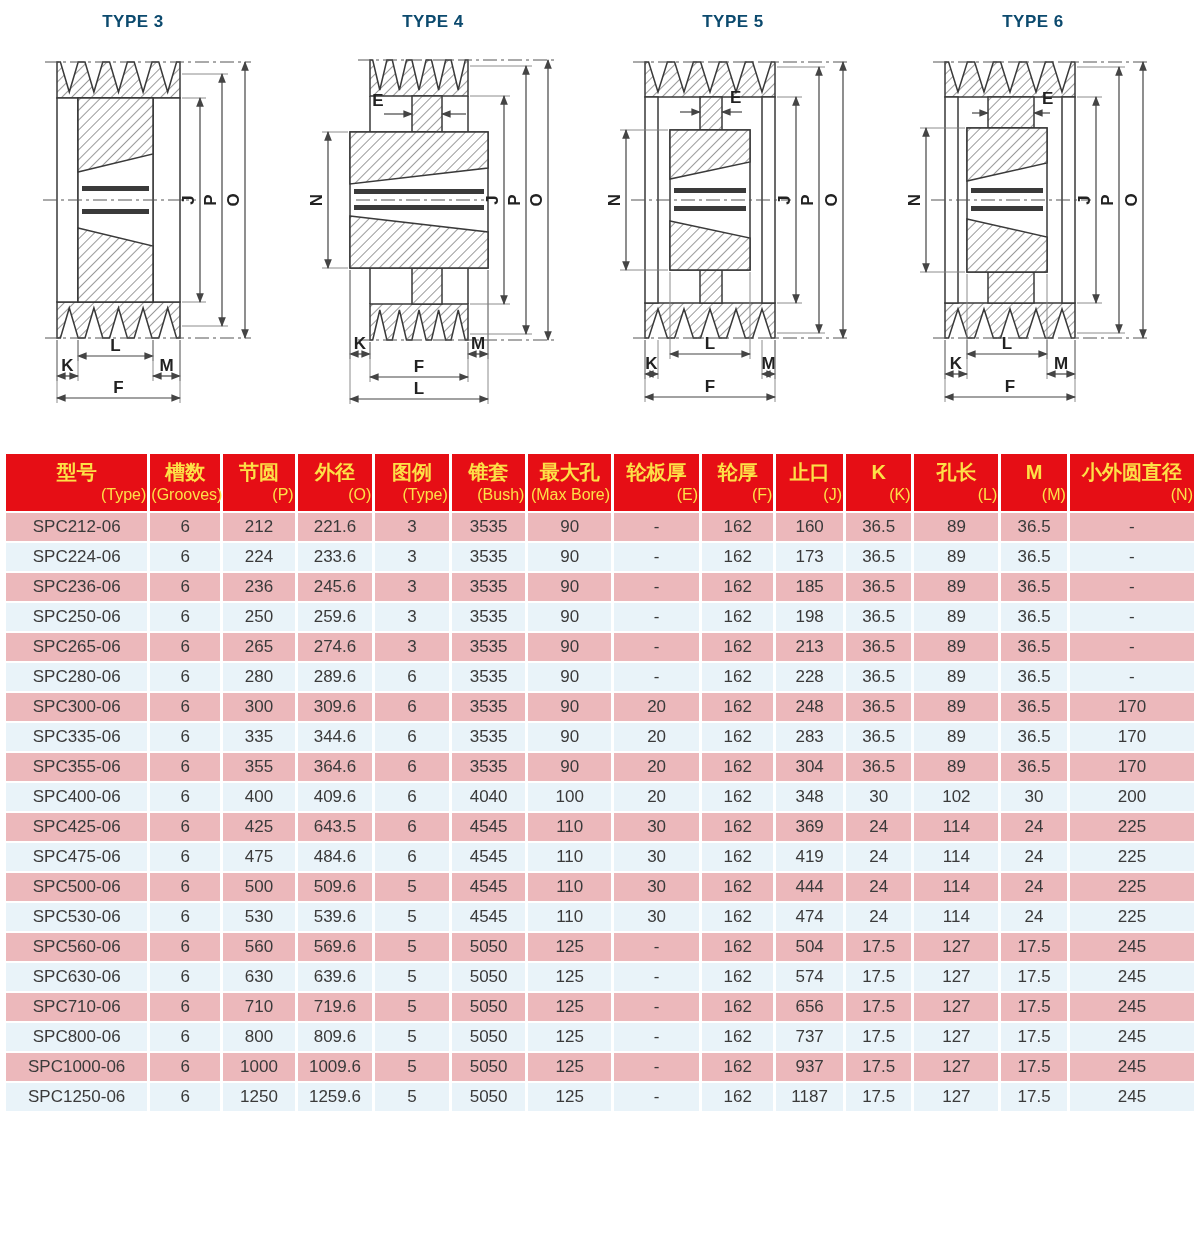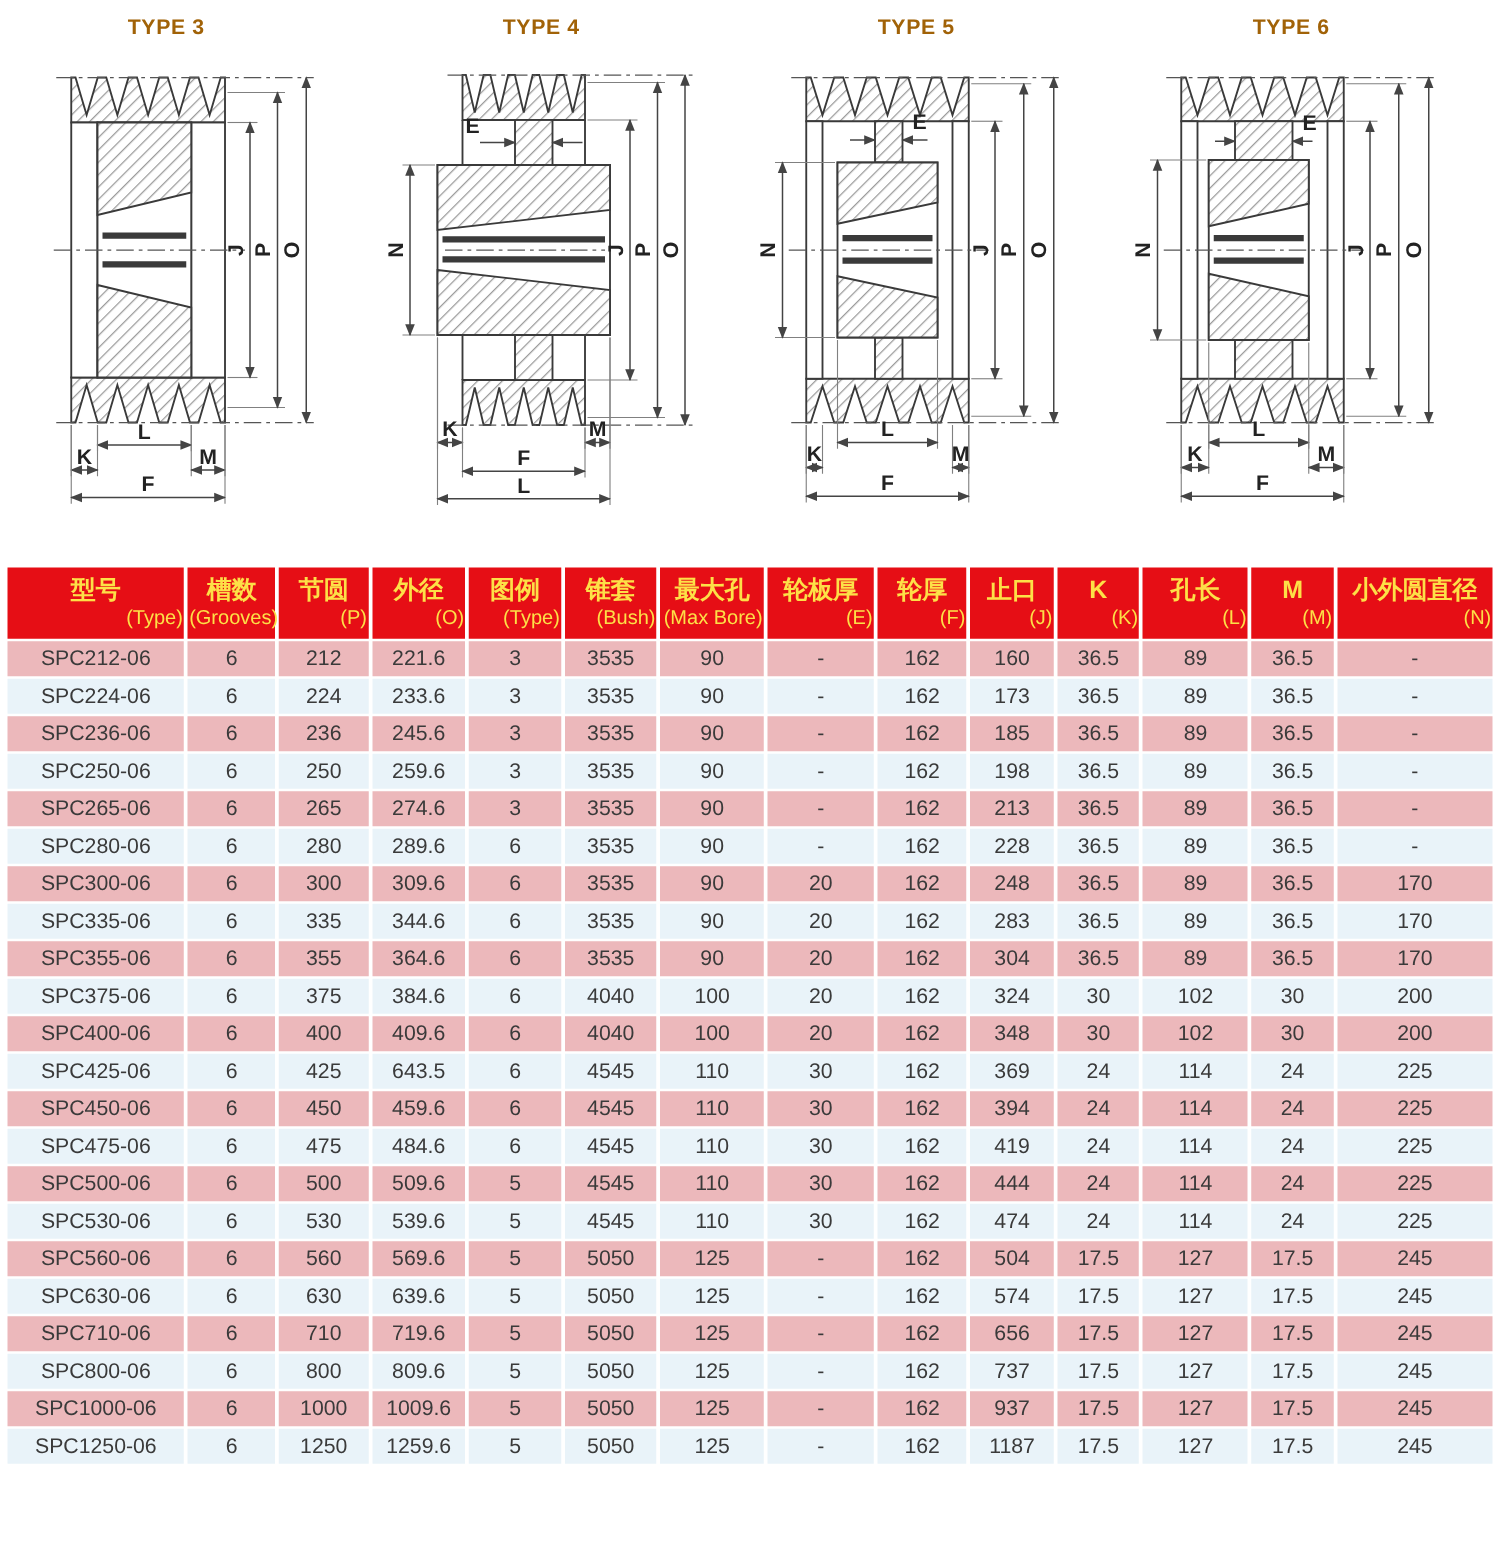--- a/index.html
+++ b/index.html
@@ -5,21 +5,21 @@
   html,body{margin:0;padding:0;}
   body{
     width:1200px;height:1240px;overflow:hidden;background:#ffffff;
     font-family:"Liberation Sans",sans-serif;
   }
   
   .diagrams{display:flex;height:446px;}
   figure.diagram{margin:0;width:300px;height:446px;position:relative;}
   figure.diagram figcaption{
     position:absolute;top:12px;left:0;width:266px;text-align:center;
-    font-size:17px;font-weight:bold;color:#a16207;letter-spacing:.5px;
+    font-size:17px;font-weight:bold;color:#0c4a6e;letter-spacing:.5px;
   }
   figure.diagram svg{position:absolute;left:0;top:0;width:300px;height:446px;}
   svg .shape{stroke:#3a3a3a;stroke-width:1.5;}
   svg .dim{stroke:#444;stroke-width:1.2;fill:none;}
   svg .ext{stroke:#808080;stroke-width:.9;}
   svg .cl{stroke:#555;stroke-width:1;stroke-dasharray:14 4 3 4;fill:none;}
   svg .dlab{font:600 17px "Liberation Sans",sans-serif;fill:#222;}
   
   .table-wrap{margin:6px 3px 0 3px;}
   table.spec-table{
@@ -499,36 +499,20 @@
           <td>90</td>
           <td>20</td>
           <td>162</td>
           <td>304</td>
           <td>36.5</td>
           <td>89</td>
           <td>36.5</td>
           <td>170</td>
         </tr>
         <tr>
-          <td>SPC375-06</td>
-          <td>6</td>
-          <td>375</td>
-          <td>384.6</td>
-          <td>6</td>
-          <td>4040</td>
-          <td>100</td>
-          <td>20</td>
-          <td>162</td>
-          <td>324</td>
-          <td>30</td>
-          <td>102</td>
-          <td>30</td>
-          <td>200</td>
-        </tr>
-        <tr>
           <td>SPC400-06</td>
           <td>6</td>
           <td>400</td>
           <td>409.6</td>
           <td>6</td>
           <td>4040</td>
           <td>100</td>
           <td>20</td>
           <td>162</td>
           <td>348</td>
@@ -547,36 +531,20 @@
           <td>110</td>
           <td>30</td>
           <td>162</td>
           <td>369</td>
           <td>24</td>
           <td>114</td>
           <td>24</td>
           <td>225</td>
         </tr>
         <tr>
-          <td>SPC450-06</td>
-          <td>6</td>
-          <td>450</td>
-          <td>459.6</td>
-          <td>6</td>
-          <td>4545</td>
-          <td>110</td>
-          <td>30</td>
-          <td>162</td>
-          <td>394</td>
-          <td>24</td>
-          <td>114</td>
-          <td>24</td>
-          <td>225</td>
-        </tr>
-        <tr>
           <td>SPC475-06</td>
           <td>6</td>
           <td>475</td>
           <td>484.6</td>
           <td>6</td>
           <td>4545</td>
           <td>110</td>
           <td>30</td>
           <td>162</td>
           <td>419</td>

